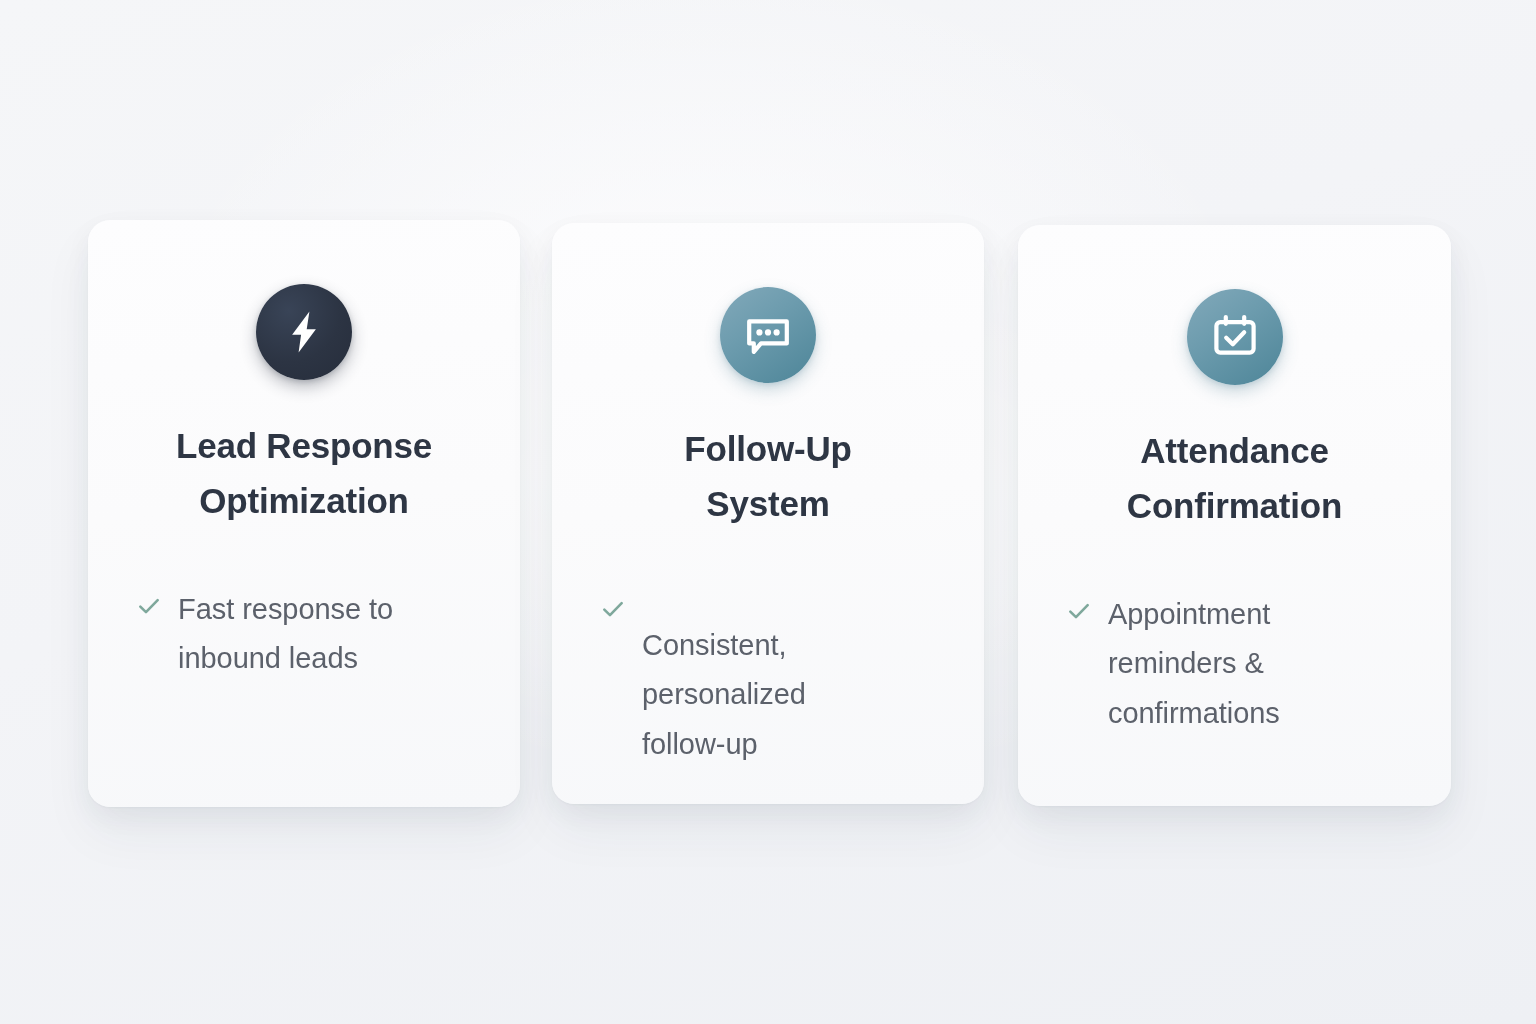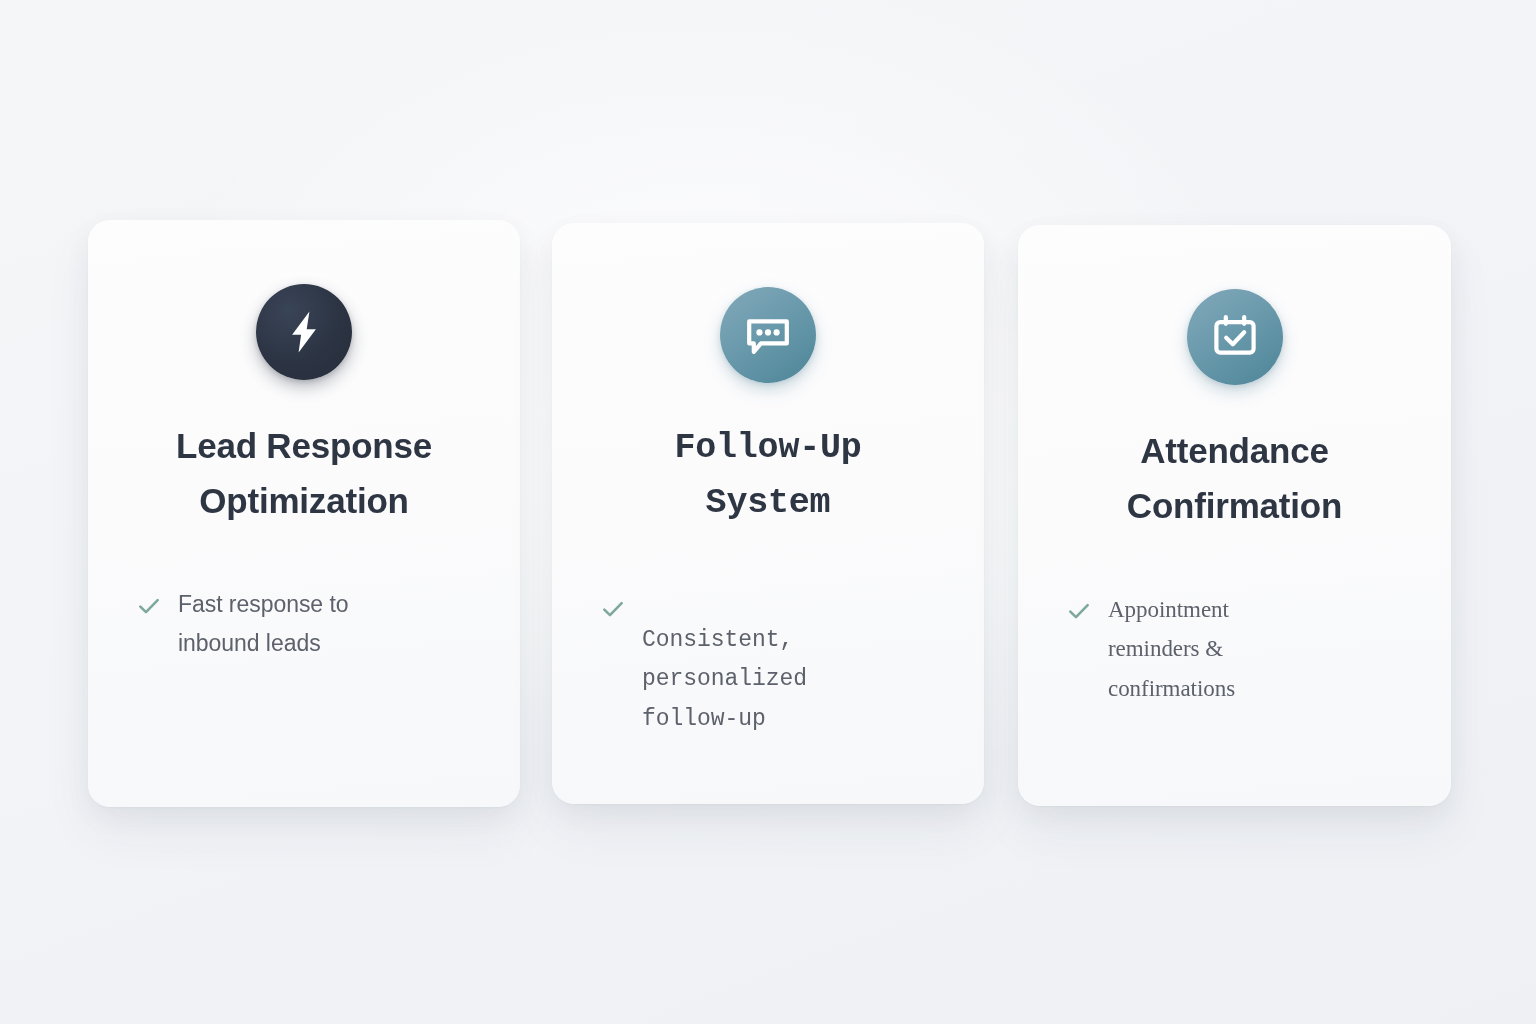--- a/index.html
+++ b/index.html
@@ -44,21 +44,21 @@
       0 26px 52px rgba(45,55,75,0.055);
     display: flex;
     flex-direction: column;
     align-items: center;
     overflow: hidden;
   }
 
   
   .card-1 { left: 88px;   top: 217px; width: 432px; height: 587px; }
   
-  .card-2 { left: 552px;  top: 220px; width: 432px; height: 581px; font-family: Liberation Mono, monospace; }
+  .card-2 { left: 552px;  top: 220px; width: 432px; height: 581px; }
   
   .card-3 { left: 1018px; top: 222px; width: 433px; height: 581px; }
 
   .icon-wrap {
     width: 96px; height: 96px;
     border-radius: 50%;
     display: flex;
     align-items: center;
     justify-content: center;
     flex: none;
@@ -92,38 +92,38 @@
   .card-2 .card-title { margin-top: 38px; }
   .card-3 .card-title { margin-top: 38px; }
 
   .bullet-list {
     width: 100%;
     padding: 0 44px 0 48px;
     list-style: none;
   }
   .card-1 .bullet-list { margin-top: 56px; }
   .card-2 .bullet-list { margin-top: 56px; }
-  .card-3 .bullet-list { margin-top: 56px; font-family: Liberation Serif, serif; }
+  .card-3 .bullet-list { margin-top: 56px; }
 
   .bullet-item {
     display: flex;
     align-items: flex-start;
     gap: 16px;
   }
 
   .check-icon {
     flex: none;
     width: 26px; height: 26px;
     margin-top: 8px;
   }
   .check-icon svg { display: block; }
 
   .bullet-text {
     color: #5c616b;
-    font-size: 23px;
+    font-size: 29px;
     line-height: 1.72;
     font-weight: normal;
     letter-spacing: -0.05px;
   }
   .card-1 .bullet-text { max-width: 255px; }
   .card-2 .bullet-text { max-width: 200px; margin-top: 33px; }
   .card-3 .bullet-text { max-width: 215px; }
 </style>
 </head>
 <body>

